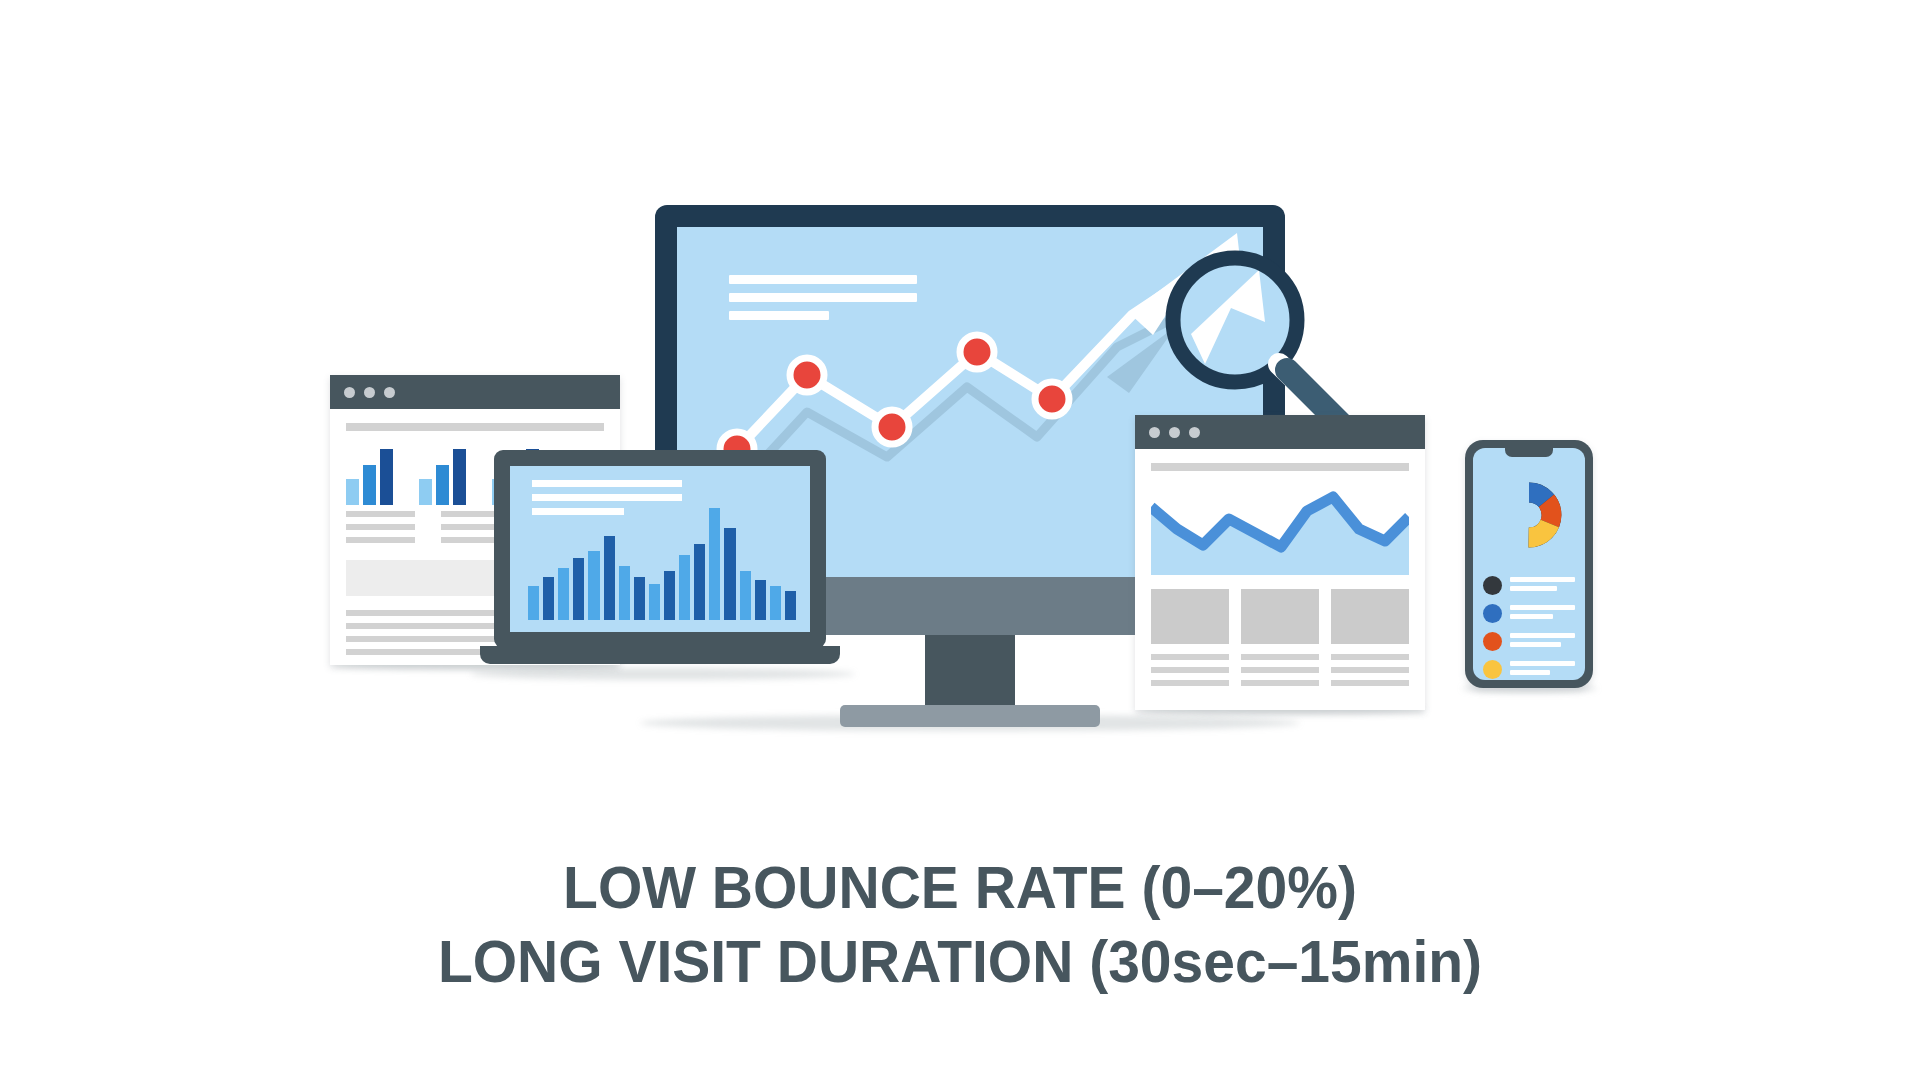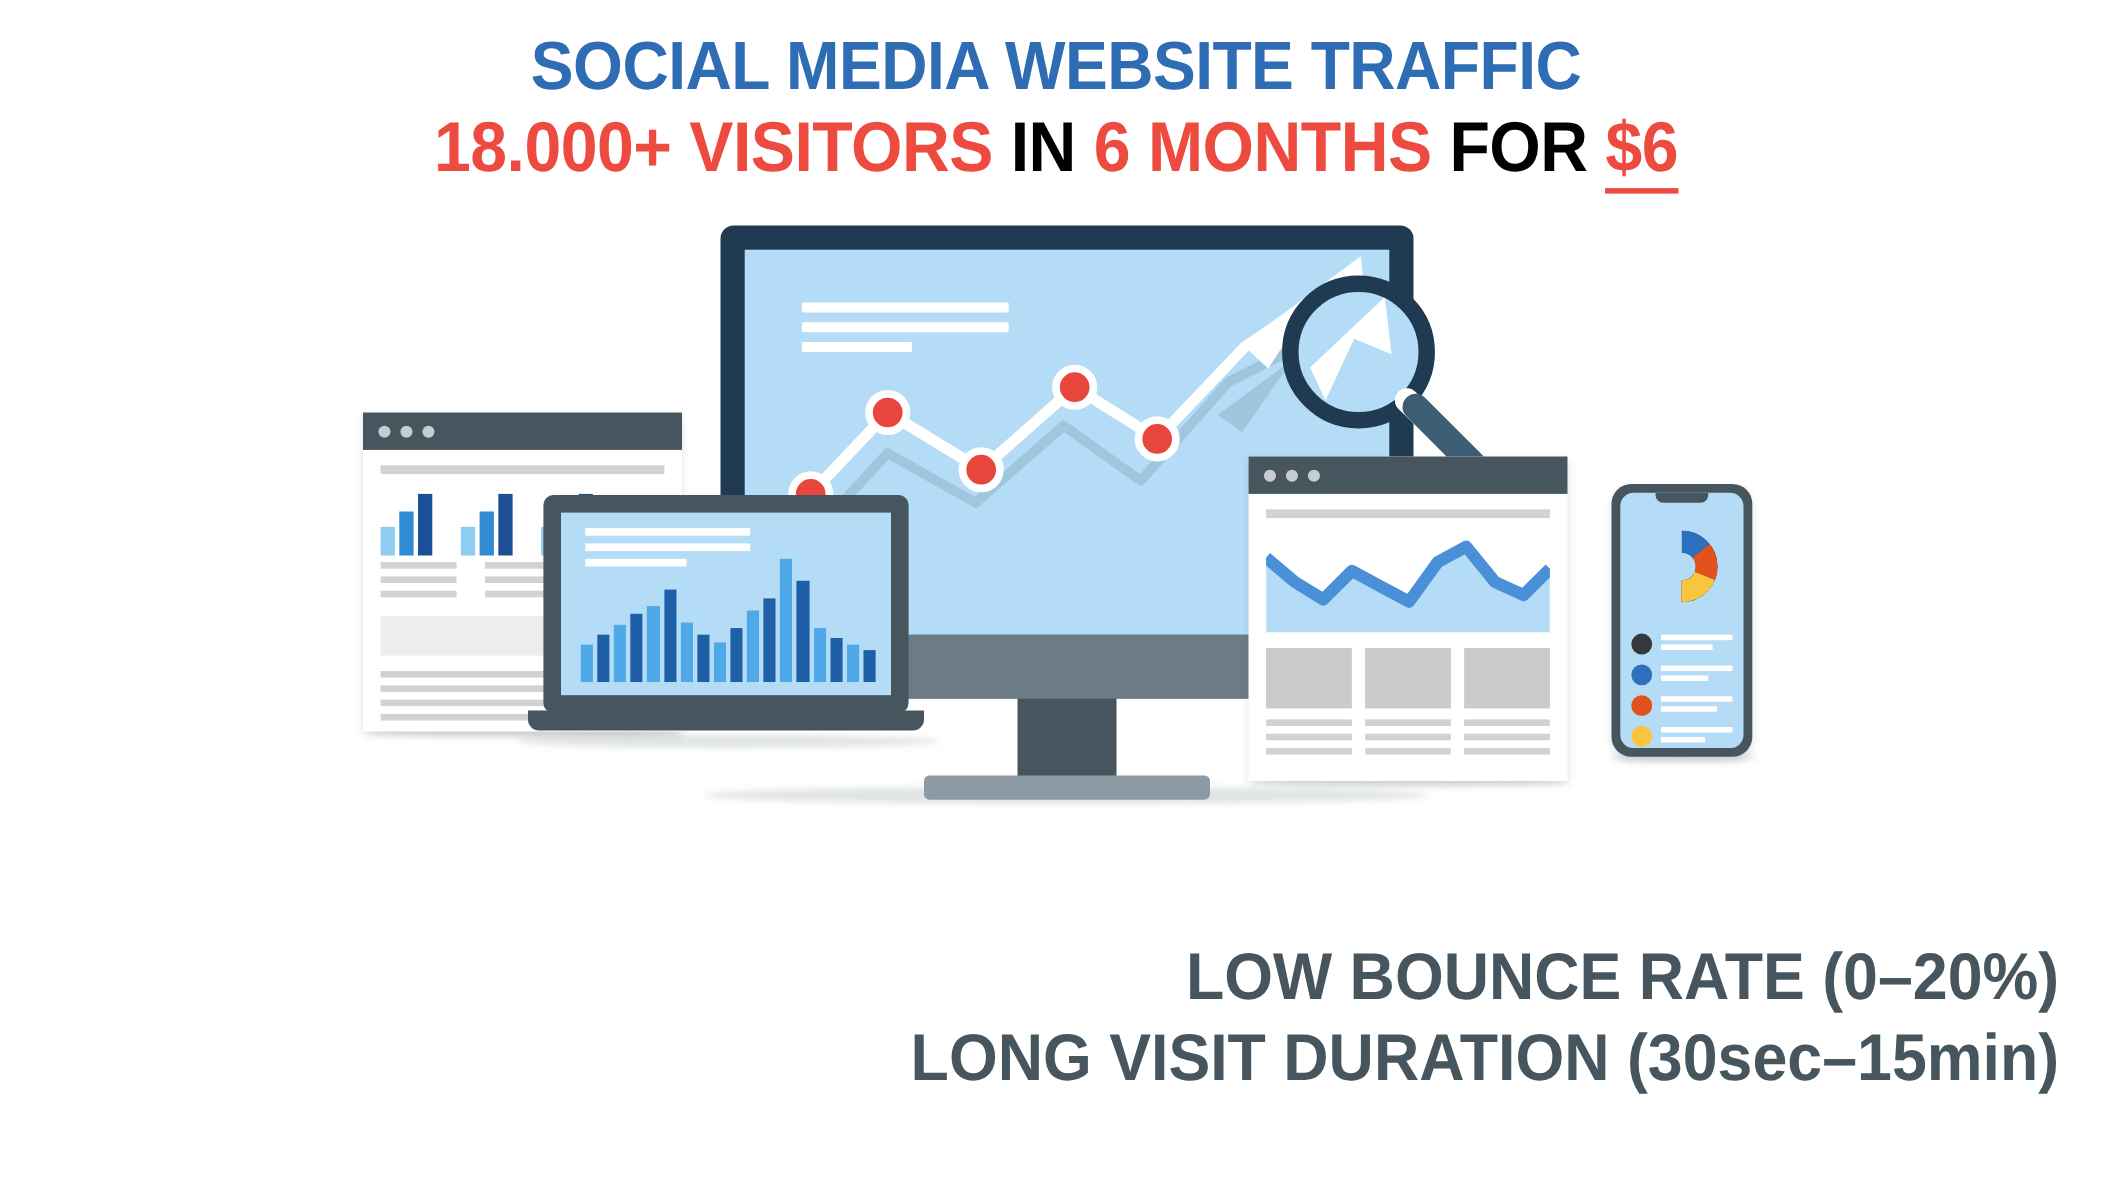--- a/index.html
+++ b/index.html
@@ -32,21 +32,21 @@
   .blk{color:#000000;}
   .red{color:#EE4B40;}
   .price{
     color:#EE4B40;
     border-bottom:5px solid #EE4B40;
     padding-bottom:2px;
   }
 
   
   .caption-block{
-    position:absolute;left:0;top:855px;width:1920px;text-align:right;
+    position:absolute;left:0;top:855px;width:1920px;text-align:center;
   }
   .cap-line{
     display:block;font-weight:bold;color:#47565E;
     line-height:1.1;white-space:nowrap;
     transform:scaleX(0.95);transform-origin:center center;
   }
   .cap-1{font-size:60px;}
   .cap-2{font-size:60px;margin-top:8px;}
 
   
@@ -123,24 +123,20 @@
   .lg-l{height:5px;background:#ffffff;margin-bottom:4px;border-radius:1px;}
 
   
   .magnifier{position:absolute;left:1155px;top:42px;width:215px;height:215px;}
 </style>
 </head>
 <body>
 
 <div id="stage">
 
-  <div class="headline-block">
-    <span class="hl-line hl-1">SOCIAL MEDIA WEBSITE TRAFFIC</span>
-    <span class="hl-line hl-2"><span>18.000+ VISITORS</span> <span class="blk">IN</span> <span class="red">6 MONTHS</span> <span class="blk">FOR</span> <span class="price">$6</span></span>
-  </div>
 
   <div class="scene">
 
     <div class="dshadow" style="left:640px;top:515px;width:660px;height:16px;"></div>
     <div class="dshadow" style="left:335px;top:460px;width:285px;height:10px;"></div>
     <div class="dshadow" style="left:1140px;top:505px;width:285px;height:10px;"></div>
     <div class="dshadow" style="left:470px;top:468px;width:385px;height:12px;"></div>
     <div class="dshadow" style="left:1462px;top:484px;width:135px;height:9px;"></div>
 
     <div class="monitor">

